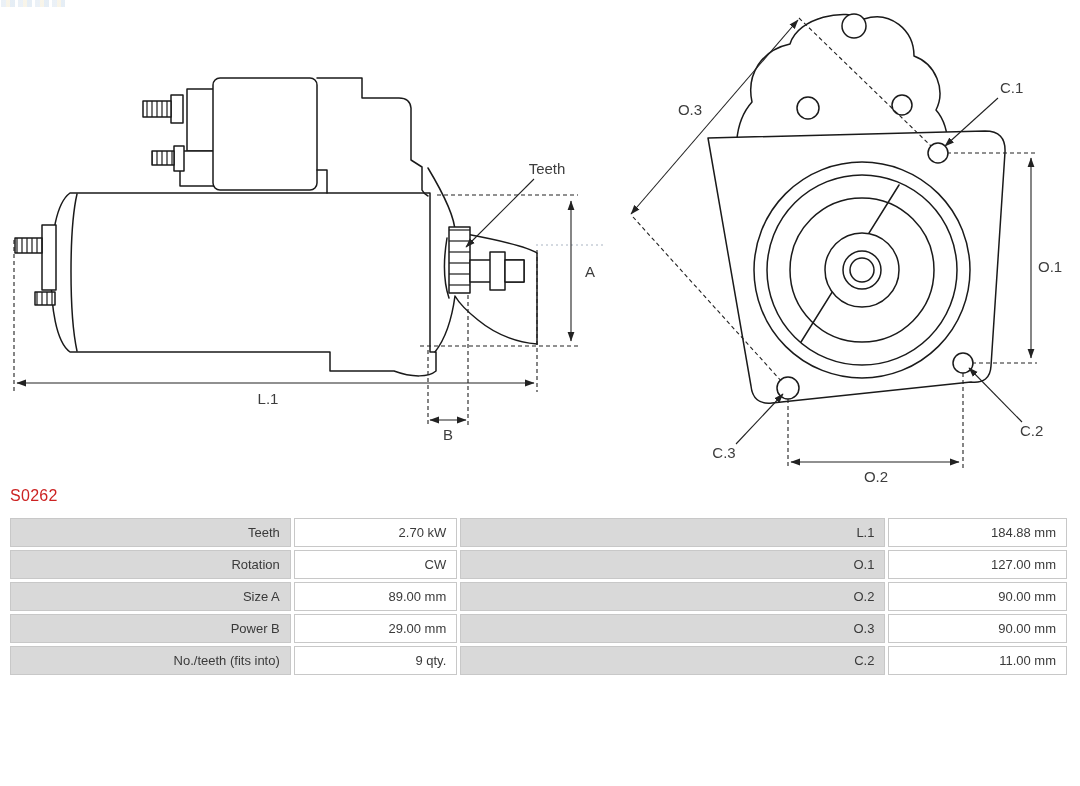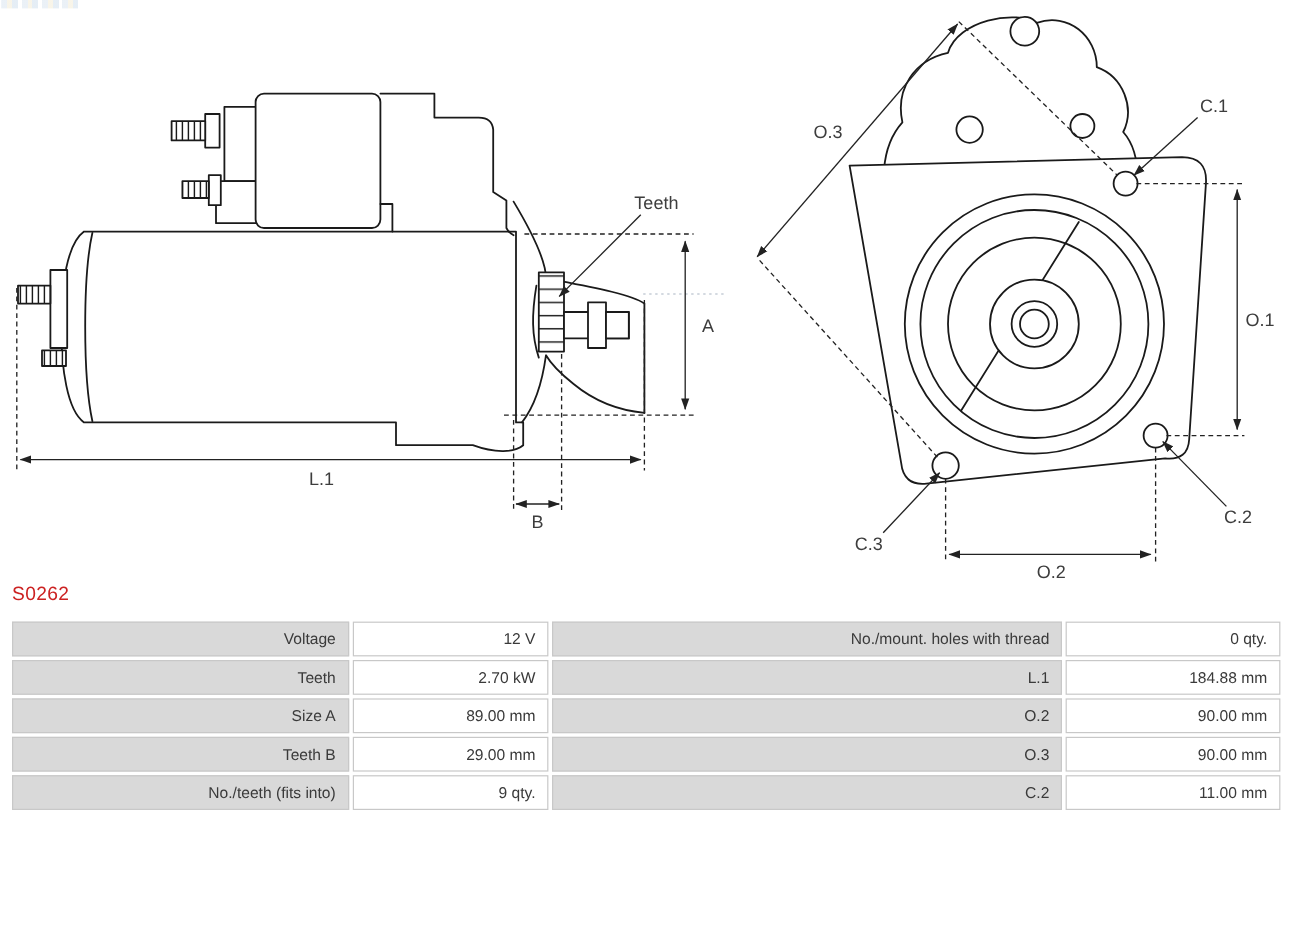--- a/index.html
+++ b/index.html
@@ -138,39 +138,39 @@
 
   <table class="spec">
     <colgroup>
       <col style="width:280px">
         <col style="width:163px">
         <col style="width:424px">
         <col style="width:178px">
     </colgroup>
     <tbody>
         <tr>
-          <td class="label">Voltage</td>
-          <td class="value">12 V</td>
-          <td class="label">No./mount. holes with thread</td>
-          <td class="value">0 qty.</td>
-        </tr>
-        <tr>
           <td class="label">Teeth</td>
           <td class="value">2.70 kW</td>
           <td class="label">L.1</td>
           <td class="value">184.88 mm</td>
+        </tr>
+        <tr>
+          <td class="label">Rotation</td>
+          <td class="value">CW</td>
+          <td class="label">O.1</td>
+          <td class="value">127.00 mm</td>
         </tr>
         <tr>
           <td class="label">Size A</td>
           <td class="value">89.00 mm</td>
           <td class="label">O.2</td>
           <td class="value">90.00 mm</td>
         </tr>
         <tr>
-          <td class="label">Teeth B</td>
+          <td class="label">Power B</td>
           <td class="value">29.00 mm</td>
           <td class="label">O.3</td>
           <td class="value">90.00 mm</td>
         </tr>
         <tr>
           <td class="label">No./teeth (fits into)</td>
           <td class="value">9 qty.</td>
           <td class="label">C.2</td>
           <td class="value">11.00 mm</td>
         </tr>

